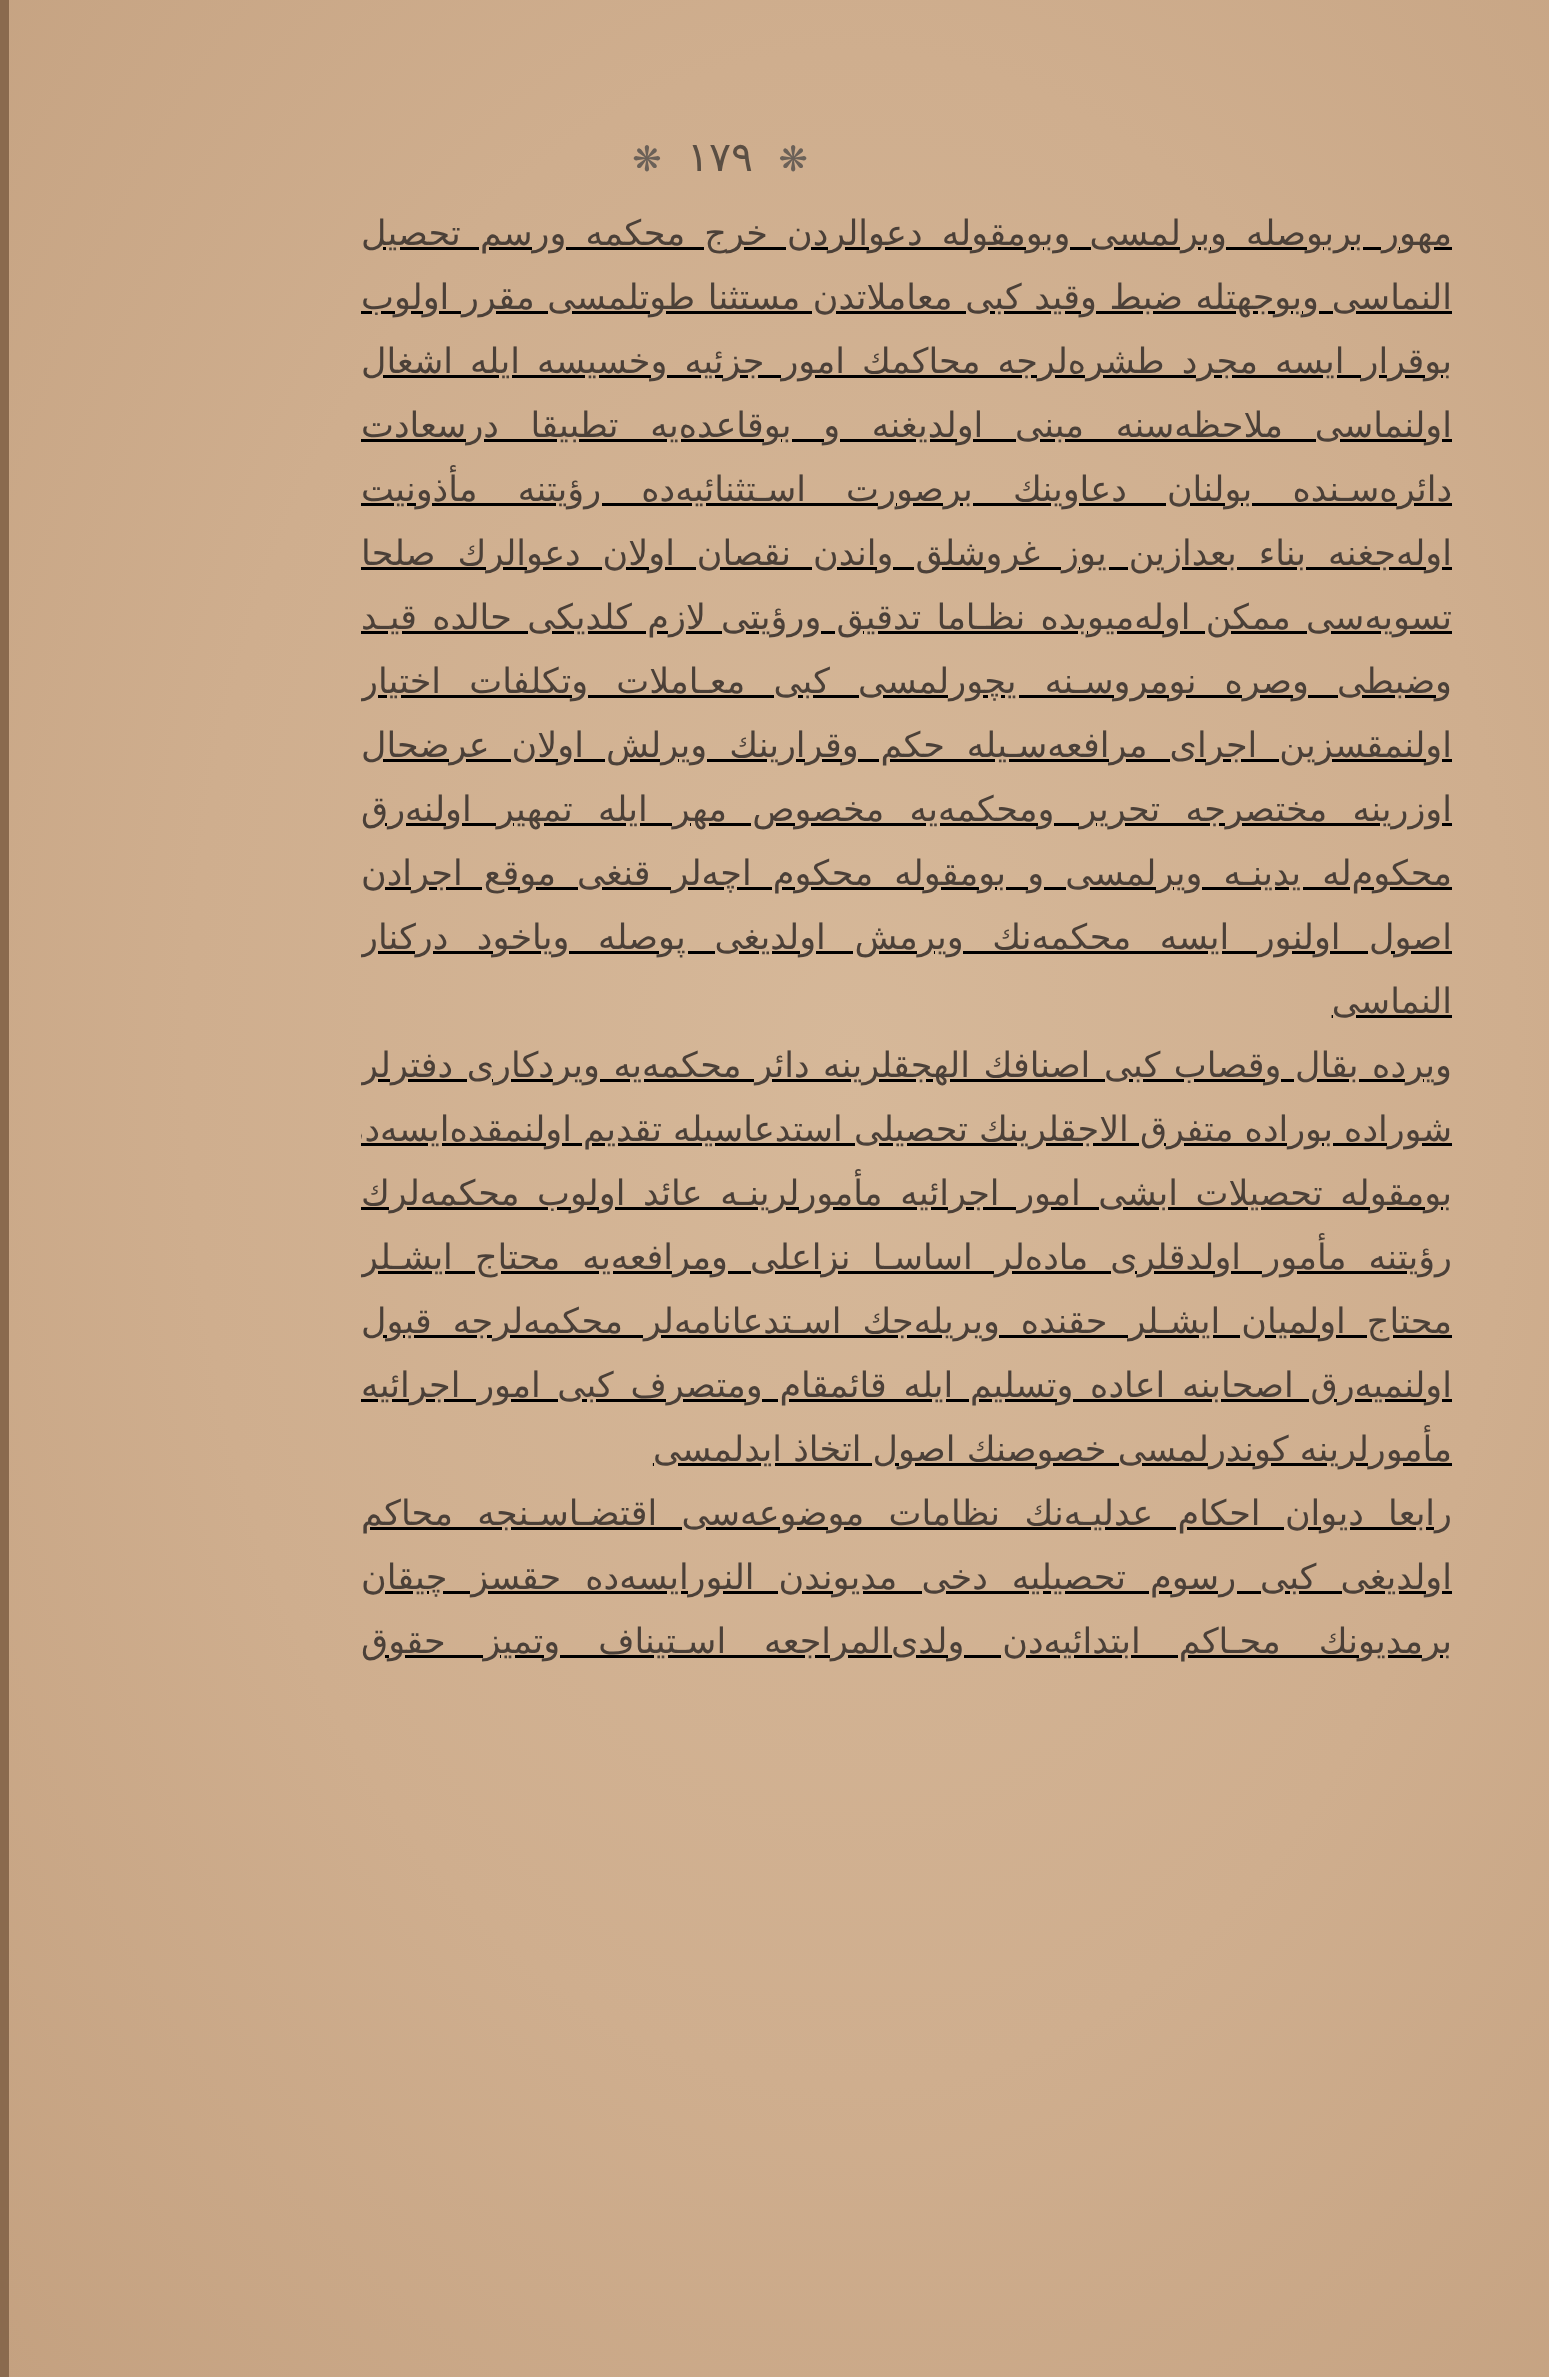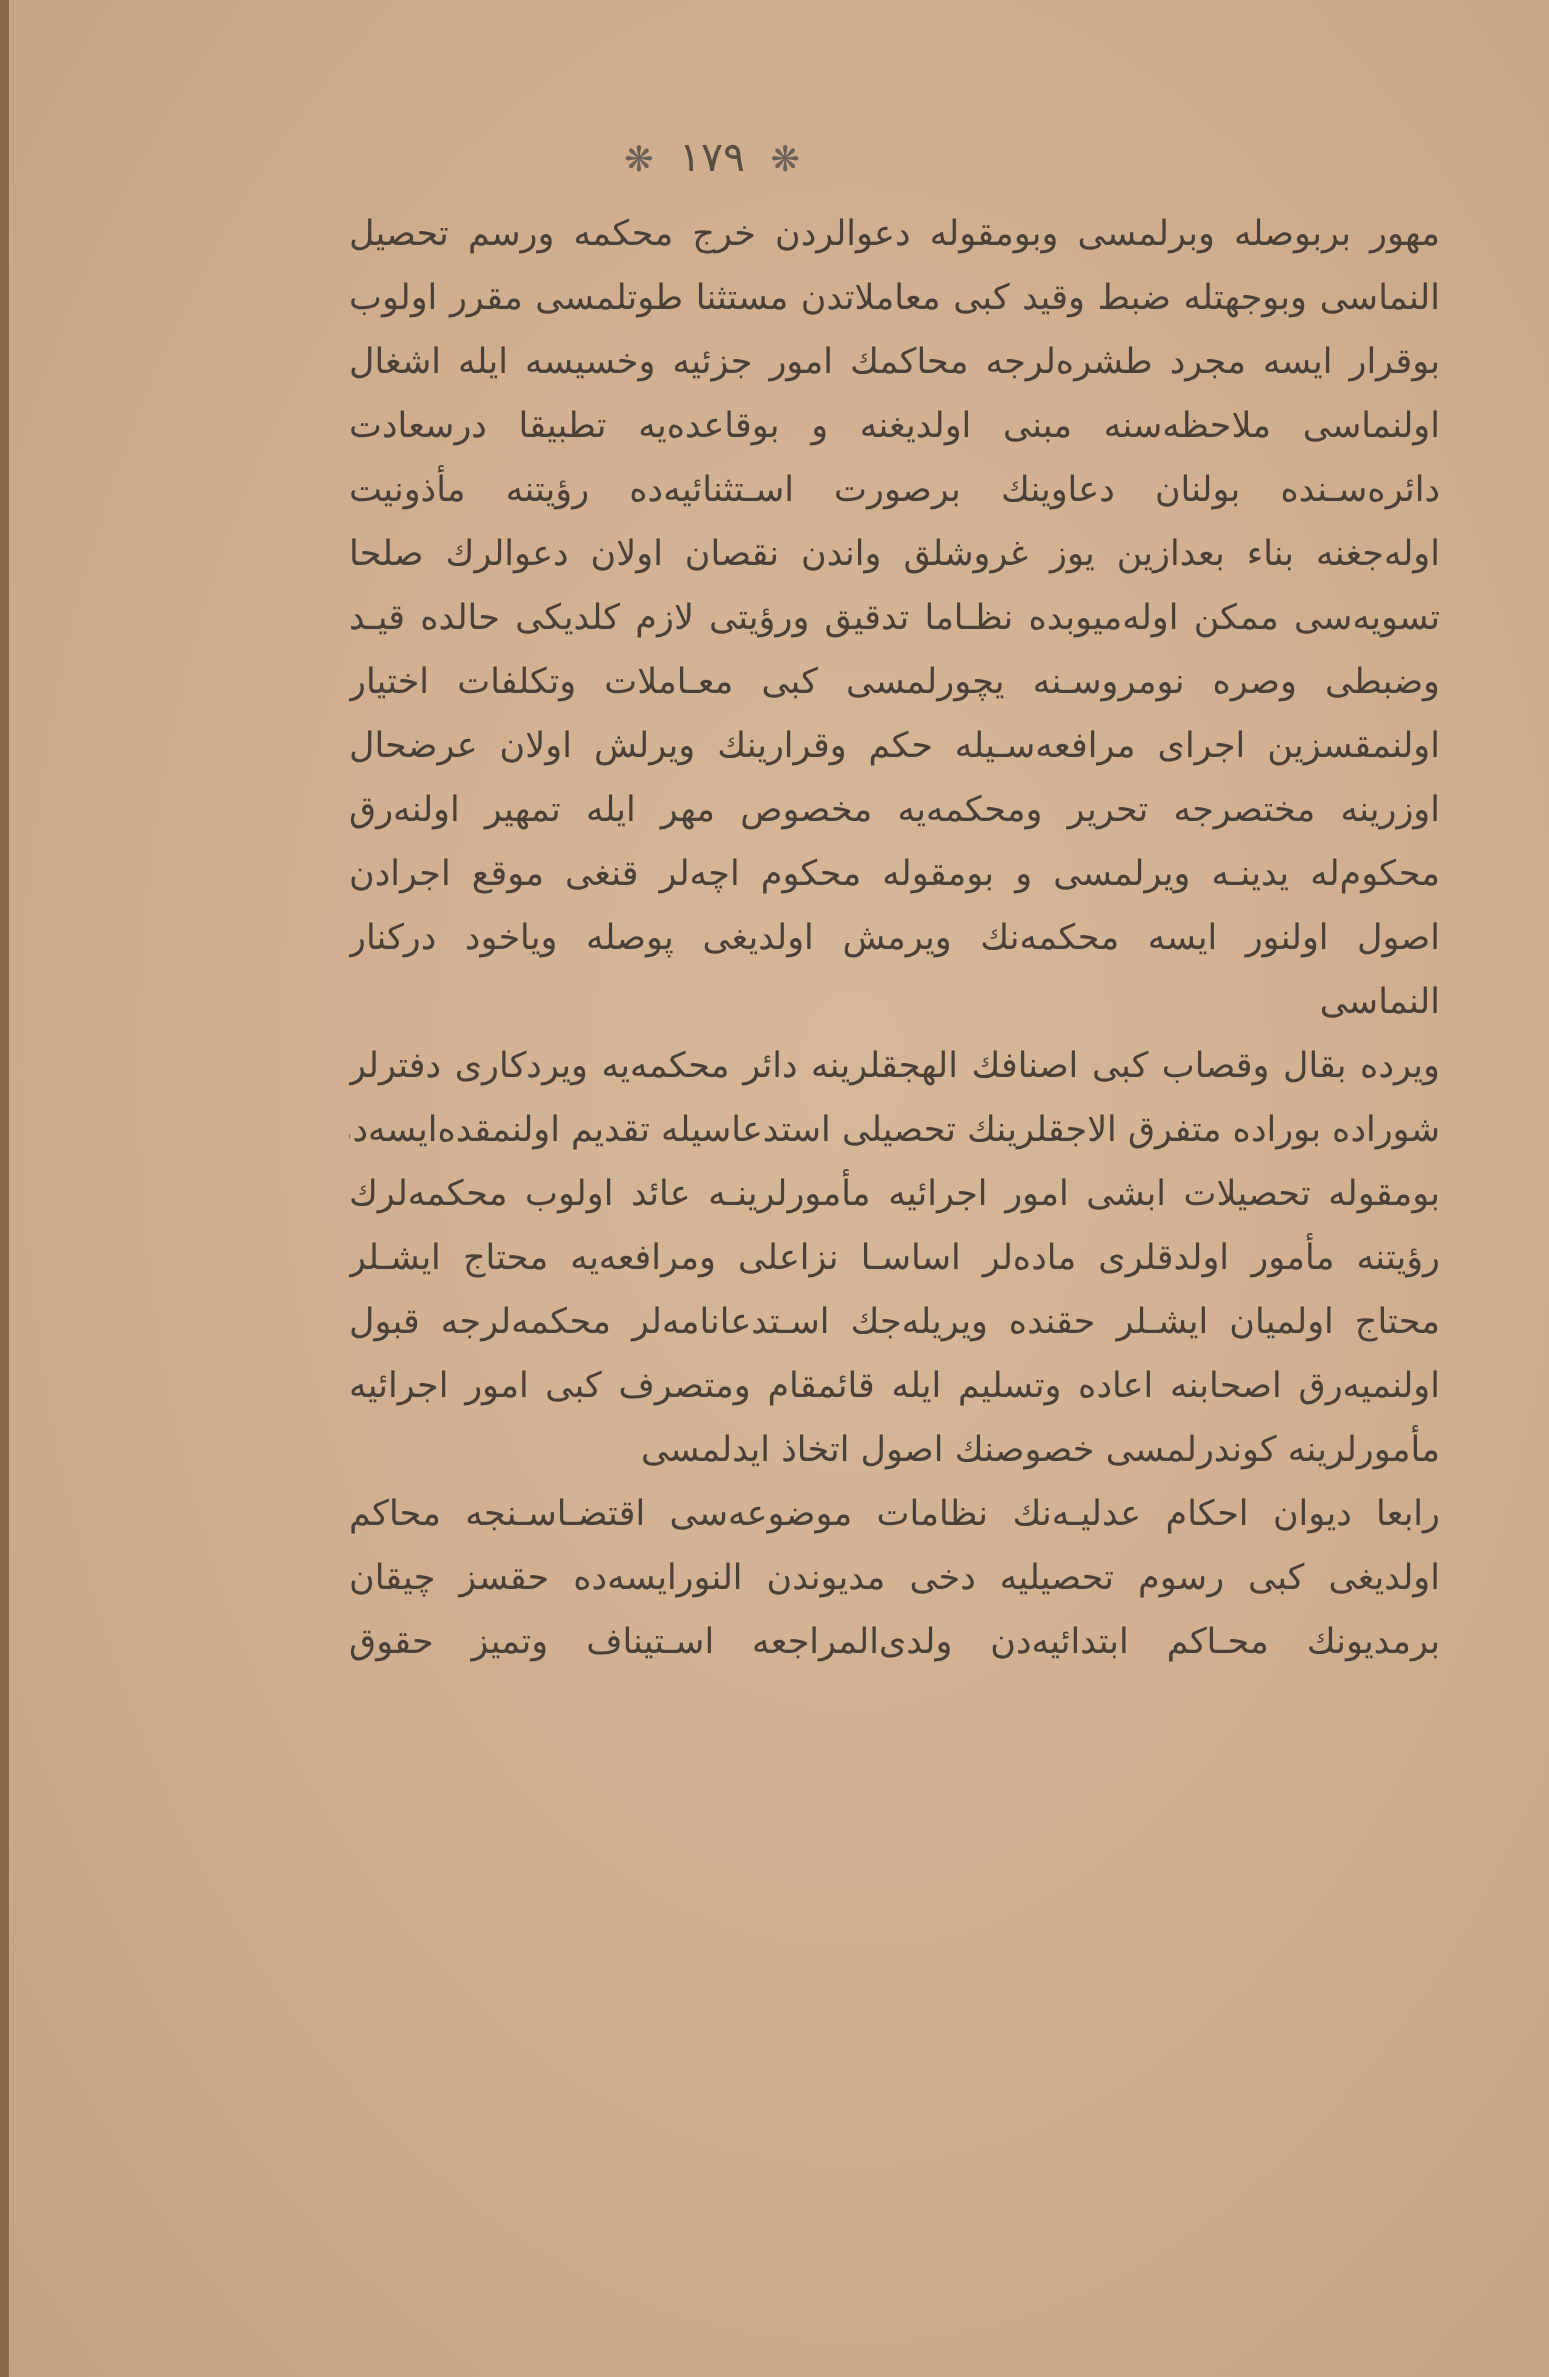--- a/index.html
+++ b/index.html
@@ -1,23 +1,23 @@
 <!DOCTYPE html>
 <html style="font-size:14px"><head>
 <meta charset="utf-8">
 <style>
   html,body{margin:0;padding:0;}
   body{width:1550px;height:2377px;overflow:hidden;position:relative;
     background:radial-gradient(ellipse at 55% 45%, #d6b899 0%, #cfae8e 55%, #c4a180 100%);
     font-family:"DejaVu Serif", serif;}
   .spine{position:absolute;left:0;top:0;width:8.8px;height:100%;background:#8a6a4e;}
-  .page-num{position:absolute;top:133px;left:4px;width:1416px;text-align:center;
+  .page-num{position:absolute;top:133px;left:12px;width:1416px;text-align:center;
     font-size:41px;color:#5a4e43;direction:rtl;}
   .orn{color:#6b6158;font-size:35px;margin:0 12.4px;}
-  .text{position:absolute;top:201px;left:349px;width:1091px;direction:rtl;}
+  .text{position:absolute;top:201px;left:361px;width:1091px;direction:rtl;text-decoration:underline;}
   .line{height:64px;line-height:64px;font-size:35px;color:#4b4038;
     white-space:nowrap;overflow:hidden;text-align:justify;text-align-last:justify;}
   .line.short{text-align-last:right;}
 </style>
 </head>
 <body>
 
 <div class="spine"></div>
 
 <div class="page-num">

